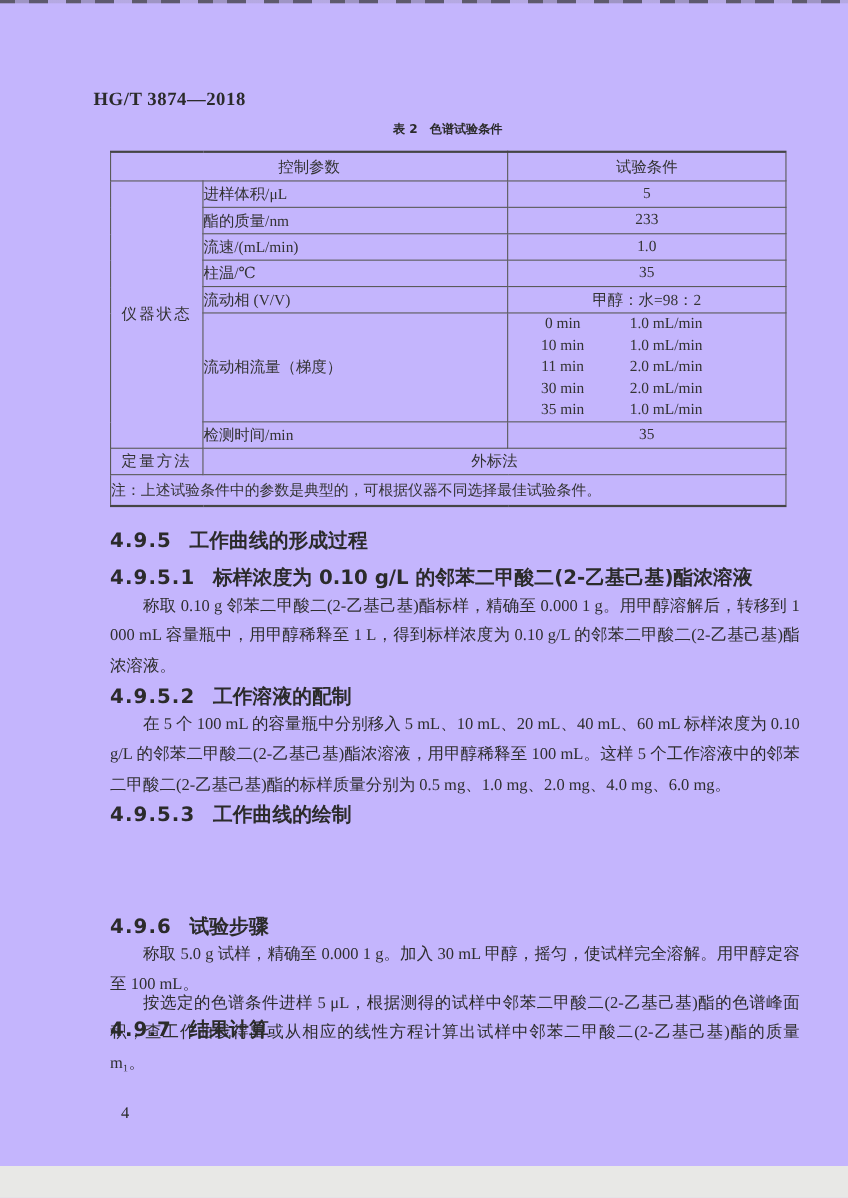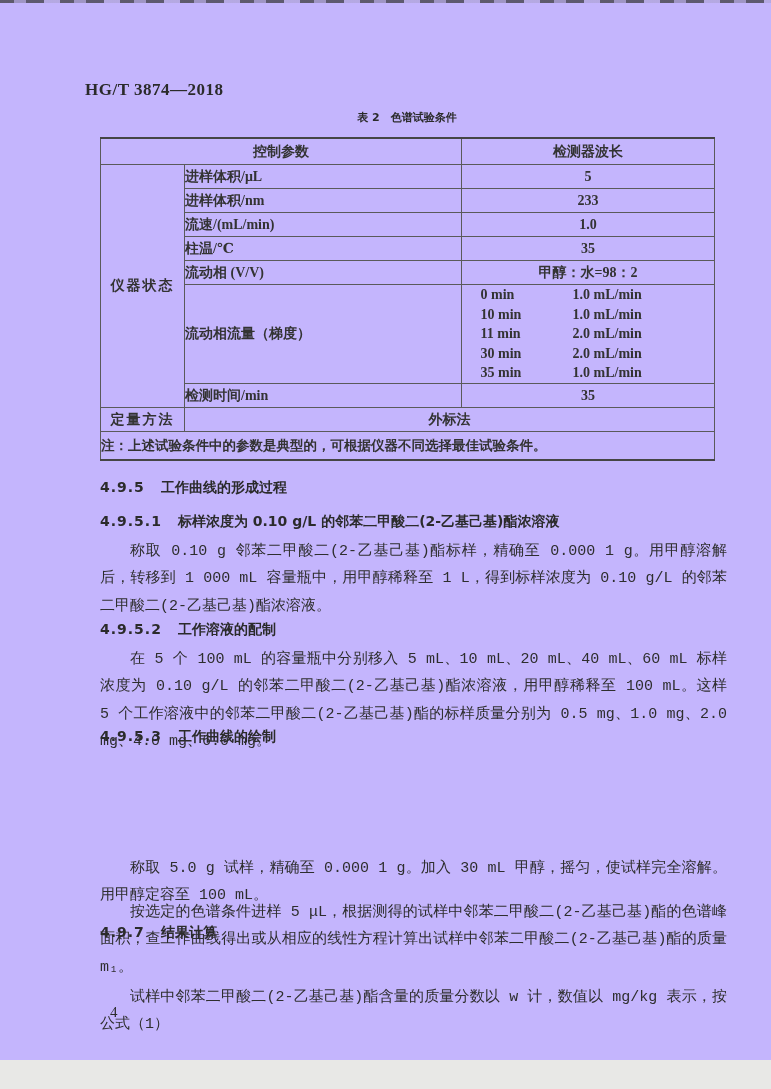--- a/index.html
+++ b/index.html
@@ -30,40 +30,40 @@
     position:absolute;left:100px;top:137px;
     border-collapse:collapse;table-layout:fixed;width:614px;
     font-size:14px;
   }
   table.cond,table.cond td,table.cond th{
     border:1px solid #5a5a5a;
   }
   table.cond{border-top:2px solid #454545;border-bottom:2px solid #454545;
     border-left:1.5px solid #454545;border-right:1.5px solid #454545;}
   table.cond td,table.cond th{
-    padding:0;font-weight:bold;vertical-align:middle;
+    padding:0;font-weight:normal;vertical-align:middle;
     color:#333;
   }
   .th-c{text-align:center;height:25px;}
   .row-s{height:24px;}
   .cell-param{text-align:left;padding-left:13px;}
   .cell-val{text-align:center;}
   .cell-group{text-align:center;letter-spacing:2px;}
   .grad-cell{height:98px;}
   .grad-wrap{width:215px;margin:0 auto;}
   .grad-line{display:flex;line-height:19.6px;}
-  .grad-time{width:62px;text-align:left;}
+  .grad-time{width:62px;text-align:center;}
   .grad-flow{margin-left:30px;text-align:left;flex:1;}
   .row-note td{height:27px;text-align:left;padding-left:18px;font-size:13.5px;}
   .note-bold{font-weight:bold;}
   
-  .abs{position:absolute;left:100px;width:627px;font-family:Liberation Mono, monospace;}
+  .abs{position:absolute;left:100px;width:627px;}
   .sec-h{
     font-family:"DejaVu Sans","Liberation Sans",sans-serif;
-    font-weight:bold;font-size:14px;white-space:nowrap;
+    font-weight:bold;font-size:18px;white-space:nowrap;
   }
   .sec-h .num{margin-right:16px;letter-spacing:1px;}
   .para{
     font-size:15px;line-height:27.4px;text-align:justify;
     text-indent:2em;color:#2e2e2e;
   }
   .page-num{
     position:absolute;left:110px;top:1004px;font-size:15px;
   }
 </style>
@@ -80,29 +80,29 @@
 
   <table class="cond">
     <colgroup>
       <col style="width:84px">
         <col style="width:277px">
         <col style="width:253px">
     </colgroup>
     <tbody>
       <tr>
         <th class="th-c" colspan="2">控制参数</th>
-        <th class="th-c">检测器波长</th>
+        <th class="th-c">试验条件</th>
       </tr>
       <tr class="row-s">
         <td class="cell-group" rowspan="7">仪器状态</td>
         <td class="cell-param">进样体积/μL</td>
         <td class="cell-val">5</td>
       </tr>
       <tr class="row-s">
-        <td class="cell-param">进样体积/nm</td>
+        <td class="cell-param">酯的质量/nm</td>
         <td class="cell-val">233</td>
       </tr>
       <tr class="row-s">
         <td class="cell-param">流速/(mL/min)</td>
         <td class="cell-val">1.0</td>
       </tr>
       <tr class="row-s">
         <td class="cell-param">柱温/℃</td>
         <td class="cell-val">35</td>
       </tr>
@@ -162,23 +162,25 @@
 
   <div class="abs sec-h" style="top:621px">
     <span class="num">4.9.5.2</span><span>工作溶液的配制</span>
   </div>
   <div class="abs para" style="top:646px">在 5 个 100 mL 的容量瓶中分别移入 5 mL、10 mL、20 mL、40 mL、60 mL 标样浓度为 0.10 g/L 的邻苯二甲酸二(2-乙基己基)酯浓溶液，用甲醇稀释至 100 mL。这样 5 个工作溶液中的邻苯二甲酸二(2-乙基己基)酯的标样质量分别为 0.5 mg、1.0 mg、2.0 mg、4.0 mg、6.0 mg。</div>
 
   <div class="abs sec-h" style="top:728px">
     <span class="num">4.9.5.3</span><span>工作曲线的绘制</span>
   </div>
 
+  <div class="abs sec-h" style="top:830px">
+    <span class="num">4.9.6</span><span>试验步骤</span>
+  </div>
   <div class="abs para" style="top:855px">称取 5.0 g 试样，精确至 0.000 1 g。加入 30 mL 甲醇，摇匀，使试样完全溶解。用甲醇定容至 100 mL。</div>
   <div class="abs para" style="top:899px">按选定的色谱条件进样 5 μL，根据测得的试样中邻苯二甲酸二(2-乙基己基)酯的色谱峰面积，查工作曲线得出或从相应的线性方程计算出试样中邻苯二甲酸二(2-乙基己基)酯的质量 m₁。</div>
 
   <div class="abs sec-h" style="top:924px">
     <span class="num">4.9.7</span><span>结果计算</span>
   </div>
-  <div class="abs para" style="top:984px">试样中邻苯二甲酸二(2-乙基己基)酯含量的质量分数以 w 计，数值以 mg/kg 表示，按公式（1）</div>
 
   <div class="page-num">4</div>
 
 </div>
 
 </body></html>

